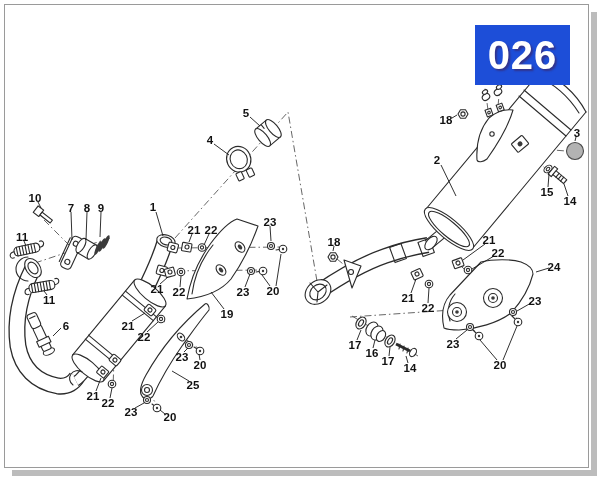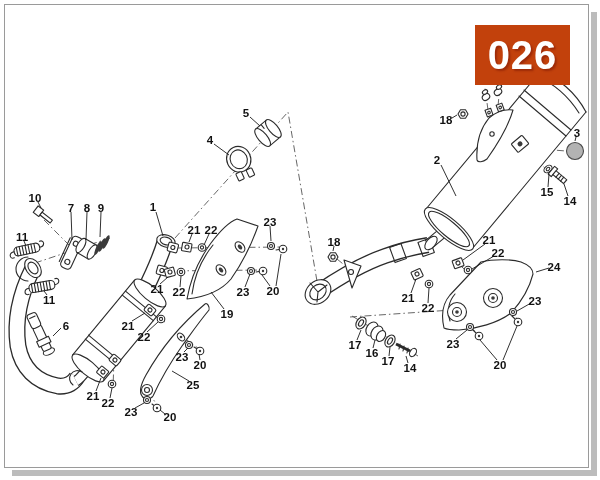--- a/index.html
+++ b/index.html
@@ -468,14 +468,14 @@
         <text x="243" y="296">23</text>
         <text x="182" y="361">23</text>
         <text x="131" y="416">23</text>
         <text x="453" y="348">23</text>
         <text x="535" y="305">23</text>
         <text x="554" y="271">24</text>
         <text x="193" y="389">25</text>
       </g>
   </svg>
 
-  <div class="badge" style="background: #c2410c; color: rgb(255, 255, 255);">026</div>
+  <div class="badge" style="background: #1d4ed8; color: rgb(255, 255, 255);">026</div>
 </div>
 
 </body></html>

